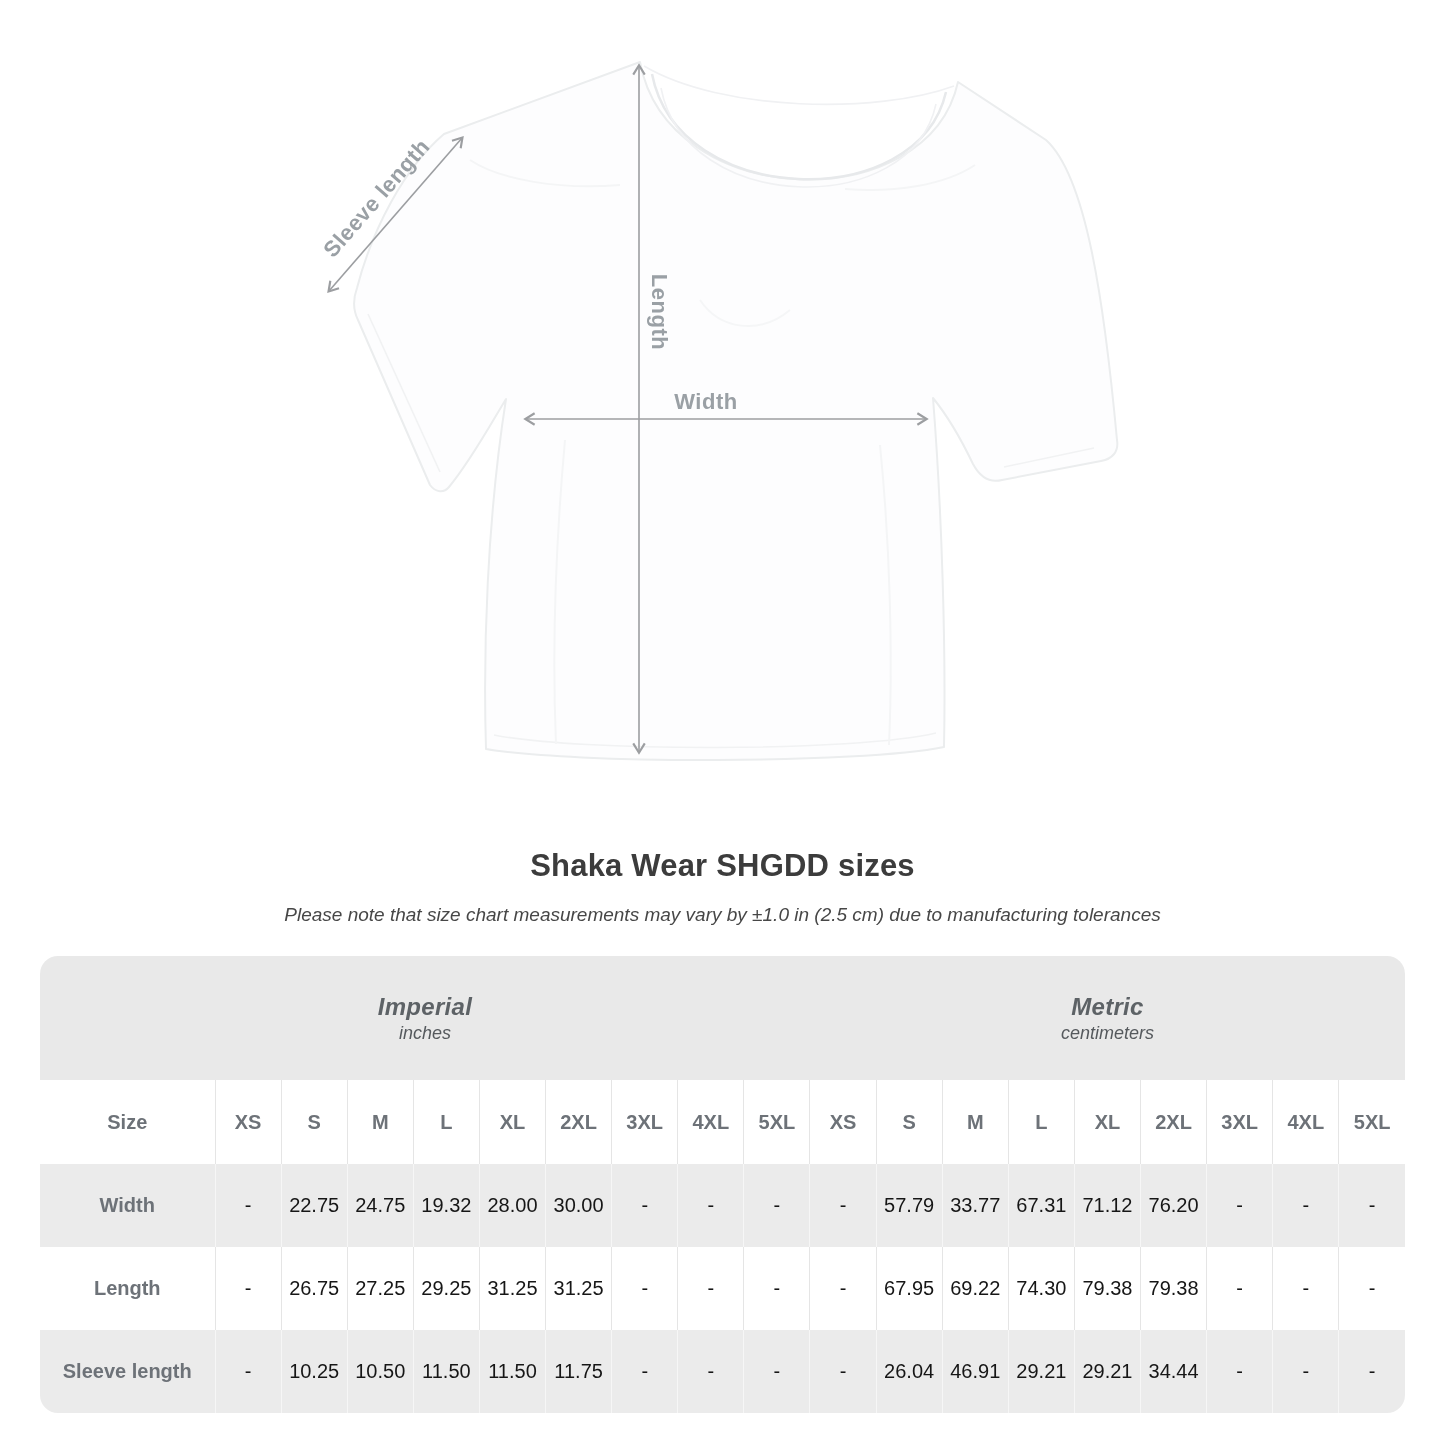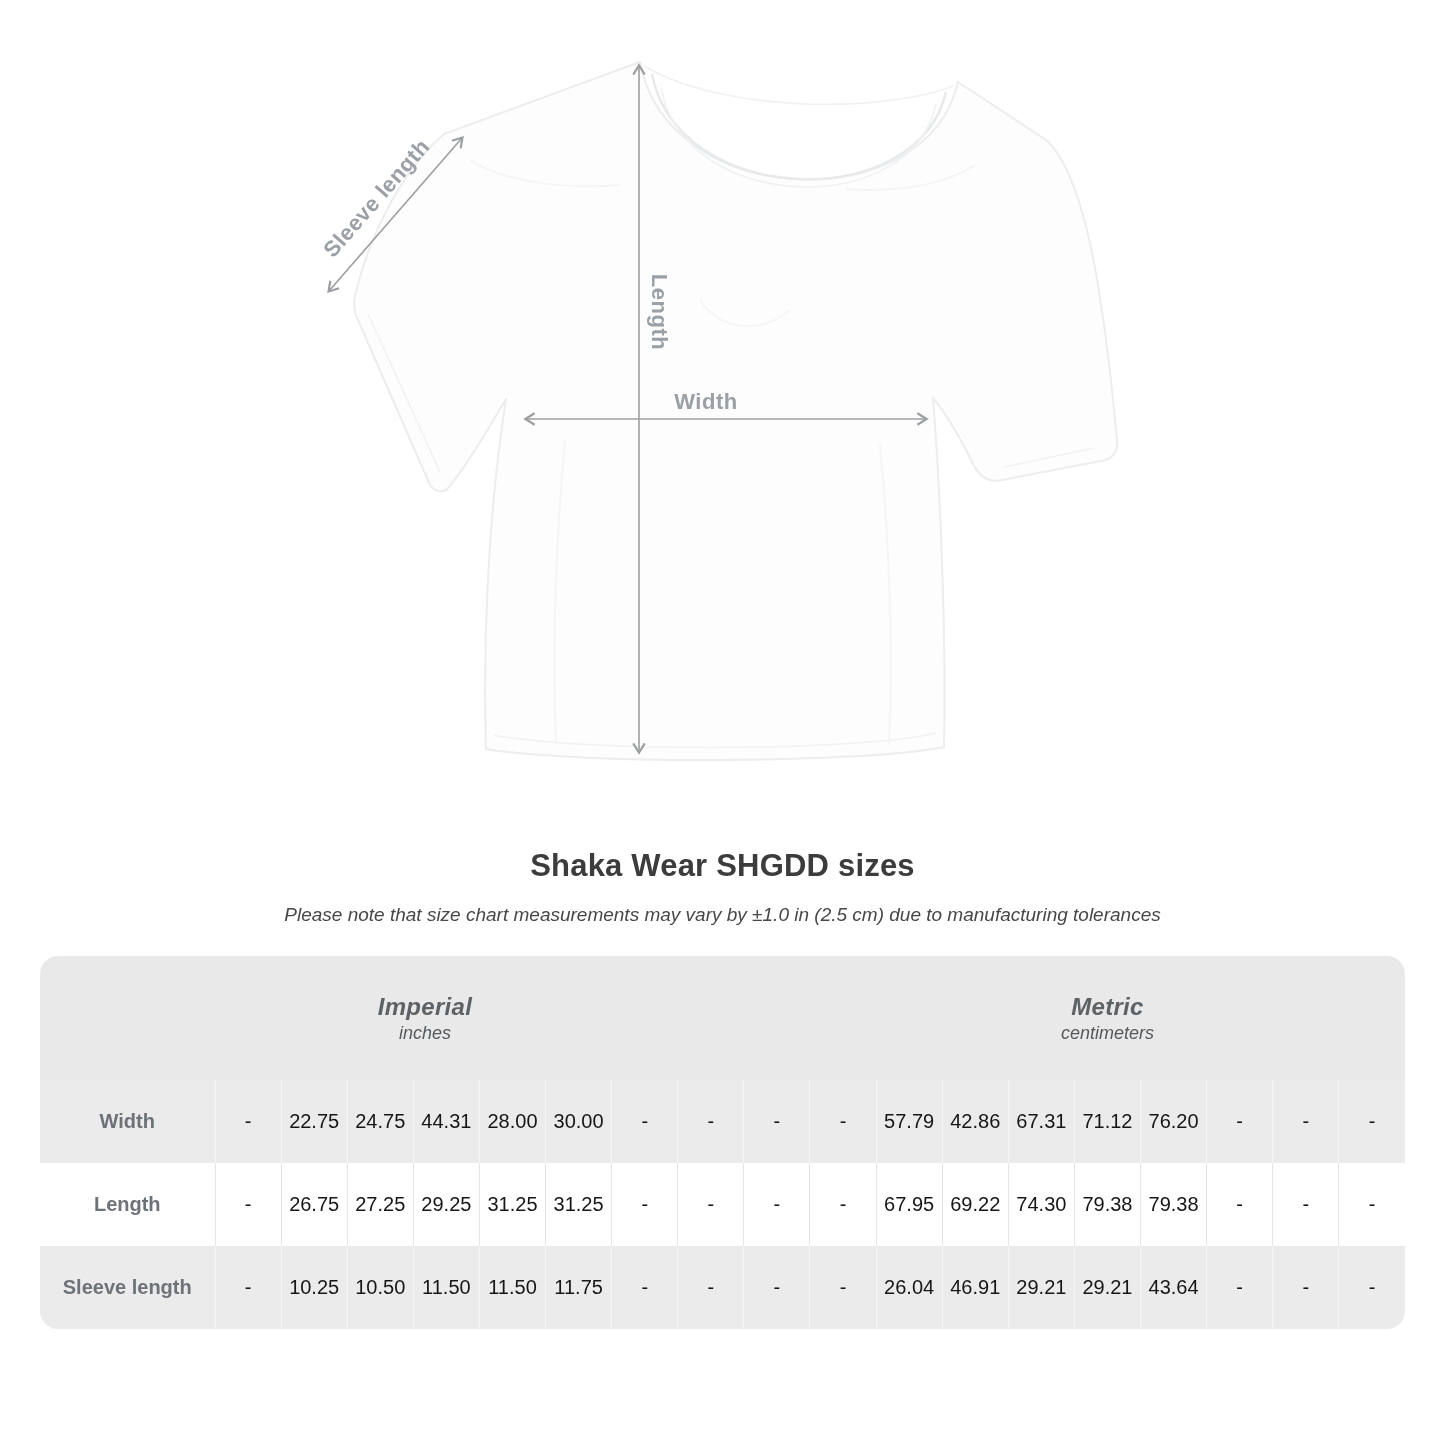--- a/index.html
+++ b/index.html
@@ -130,35 +130,56 @@
         <td colspan="10">
           <div class="unit-name">Imperial</div>
           <div class="unit-sub">inches</div>
         </td>
         <td colspan="9">
           <div class="unit-name">Metric</div>
           <div class="unit-sub">centimeters</div>
         </td>
       </tr>
 
+      <tr class="head-row r-white">
+        <td class="lbl">Size</td>
+        <td class="hd">XS</td>
+        <td class="hd">S</td>
+        <td class="hd">M</td>
+        <td class="hd">L</td>
+        <td class="hd">XL</td>
+        <td class="hd">2XL</td>
+        <td class="hd">3XL</td>
+        <td class="hd">4XL</td>
+        <td class="hd">5XL</td>
+        <td class="hd">XS</td>
+        <td class="hd">S</td>
+        <td class="hd">M</td>
+        <td class="hd">L</td>
+        <td class="hd">XL</td>
+        <td class="hd">2XL</td>
+        <td class="hd">3XL</td>
+        <td class="hd">4XL</td>
+        <td class="hd">5XL</td>
+      </tr>
 
       <tr class="data-row r-gray">
         <td class="lbl">Width</td>
         <td class="val">-</td>
         <td class="val">22.75</td>
         <td class="val">24.75</td>
-        <td class="val">44.31</td>
+        <td class="val">19.32</td>
         <td class="val">28.00</td>
         <td class="val">30.00</td>
         <td class="val">-</td>
         <td class="val">-</td>
         <td class="val">-</td>
         <td class="val">-</td>
         <td class="val">57.79</td>
-        <td class="val">42.86</td>
+        <td class="val">33.77</td>
         <td class="val">67.31</td>
         <td class="val">71.12</td>
         <td class="val">76.20</td>
         <td class="val">-</td>
         <td class="val">-</td>
         <td class="val">-</td>
       </tr>
 
       <tr class="data-row r-white">
         <td class="lbl">Length</td>
@@ -191,20 +212,20 @@
         <td class="val">11.50</td>
         <td class="val">11.75</td>
         <td class="val">-</td>
         <td class="val">-</td>
         <td class="val">-</td>
         <td class="val">-</td>
         <td class="val">26.04</td>
         <td class="val">46.91</td>
         <td class="val">29.21</td>
         <td class="val">29.21</td>
-        <td class="val">43.64</td>
+        <td class="val">34.44</td>
         <td class="val">-</td>
         <td class="val">-</td>
         <td class="val">-</td>
       </tr>
     </tbody>
   </table>
 </div>
 
 </body></html>

